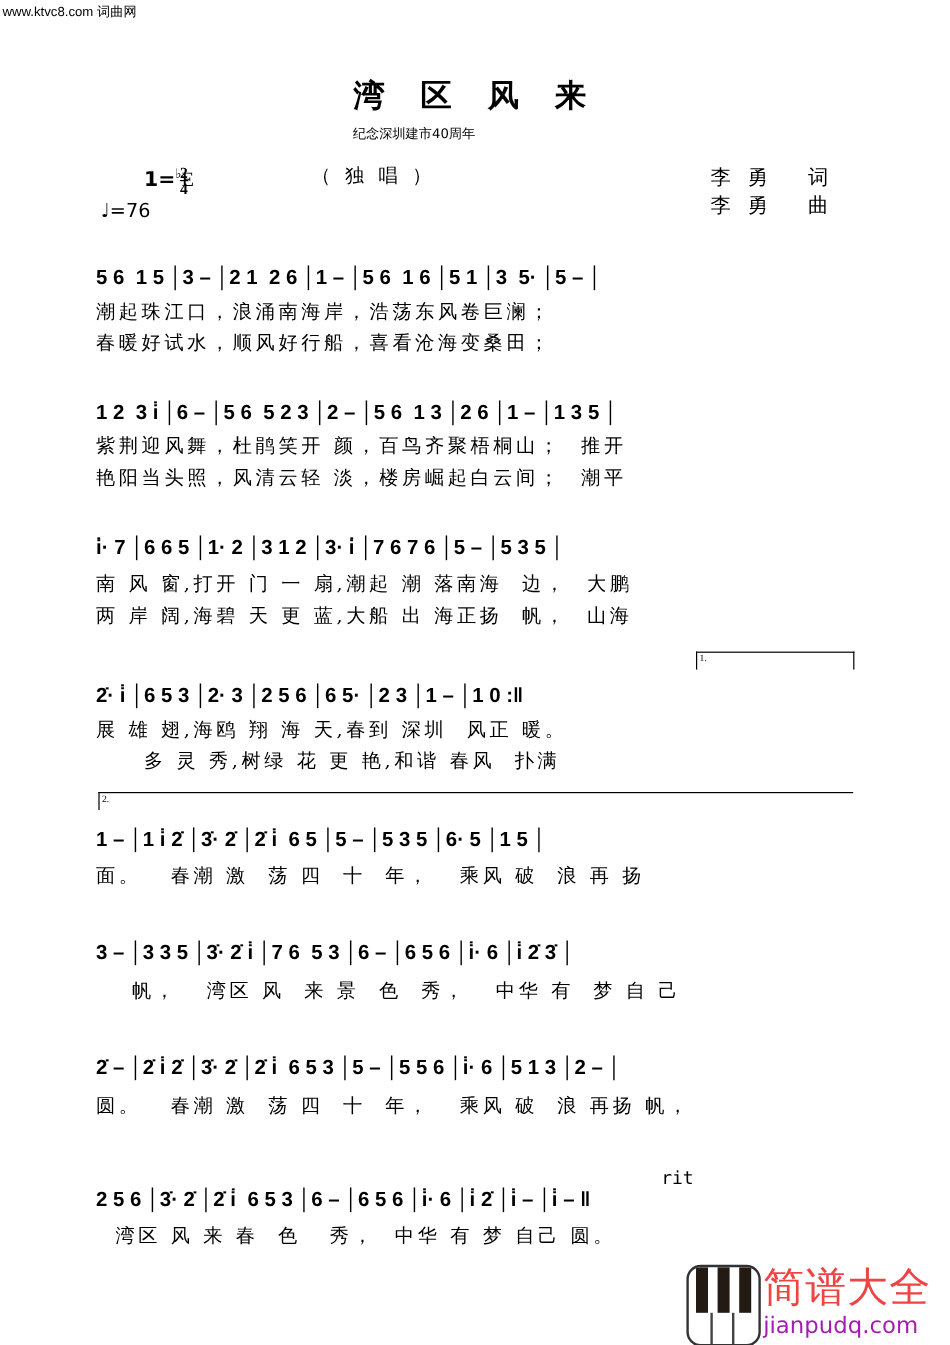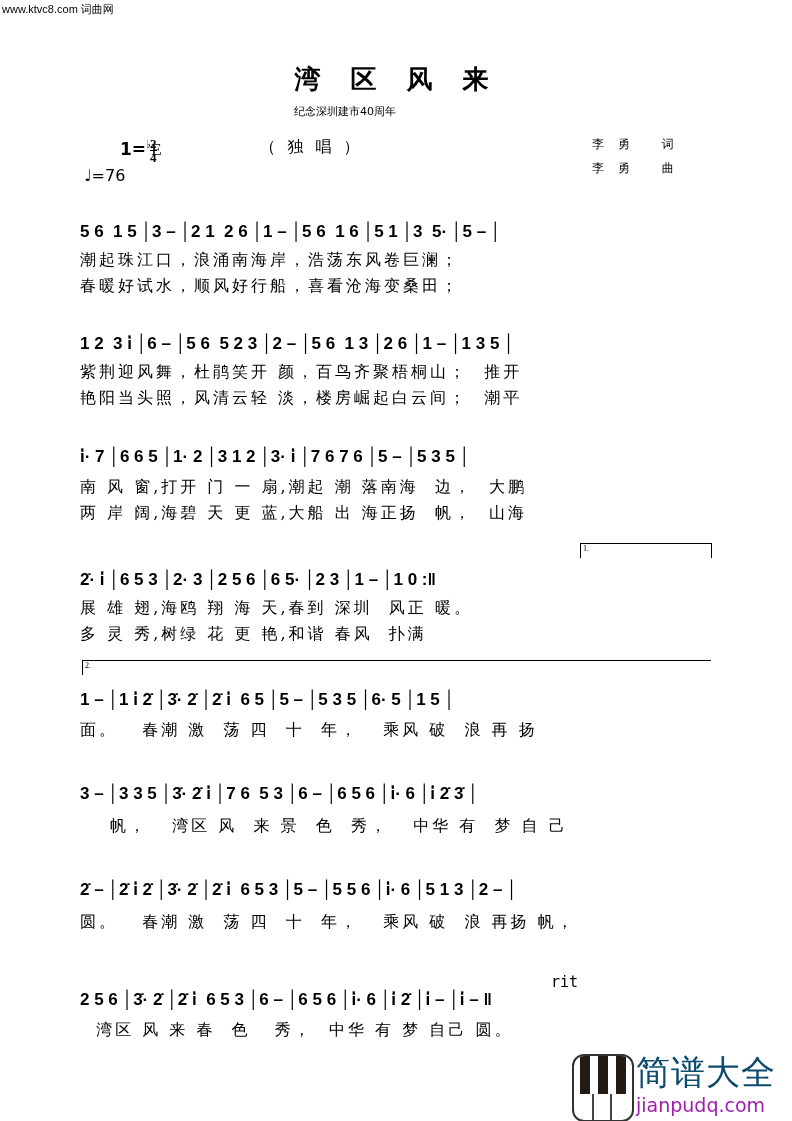--- a/index.html
+++ b/index.html
@@ -7,29 +7,29 @@
   .abs { position:absolute; }
   .site { left:2px; top:2px; font-family:Liberation Sans, sans-serif; font-size:11px; }
   .title { left:0; width:792px; top:62px; text-align:center; font-size:26px; font-weight:bold; letter-spacing:30px; padding-left:21px; box-sizing:border-box; }
   .subtitle { left:0; width:690px; top:104px; text-align:center; font-size:11px; }
   .key { left:84px; top:138px; font-size:17px; font-weight:bold;margin-left:36px; }
   .key sup { font-size:11px; font-weight:normal; }
   .timesig { left:150px; top:137px; font-family:"Liberation Serif", serif; font-weight:bold; font-size:13px; line-height:13px; text-align:center; }
   .timesig .bar { border-top:1px solid #000; }
   .tempo { left:84px; top:166px; font-size:16px; }
   .mode { left:0; width:631px; top:137px; text-align:center; font-size:16px; letter-spacing:12px; }
-  .credit { left:592px; font-size:12px; letter-spacing:14px; }
+  .credit { left:592px; font-size:17px; letter-spacing:14px; }
   .sys { position:absolute; left:80px; width:640px; }
   .notesline { position:absolute; top:12px; font-family:"Liberation Sans", sans-serif; font-weight:bold; font-size:17px; white-space:pre; }
   .lyricsline { position:absolute; font-family:"DejaVu Serif", serif; font-size:16px; white-space:pre; letter-spacing:3px; }
   .logo { left:572px; top:1050px; width:212px; height:68px; }
   .logo .keys { position:absolute; left:0; top:4px; width:58px; height:64px; border:2px solid #333; border-radius:12px; overflow:hidden; background:#fff; }
   .logo .bk { position:absolute; top:0; width:10px; height:38px; background:#231a14; }
   .logo .line { position:absolute; top:38px; width:1.5px; height:26px; background:#444; }
-  .logo .cn { position:absolute; left:64px; top:0; font-size:34px; color:#0c4a6e; letter-spacing:1px; }
+  .logo .cn { position:absolute; left:64px; top:0; font-size:34px; color:#ef4444; letter-spacing:1px; }
   .logo .url { position:absolute; left:64px; top:44px; font-size:19px; color:#a21caf; }
   .rit { left:551px; top:957px; font-family:"DejaVu Sans Mono", monospace; font-size:15px;margin-top:16px; }
   .volta { position:absolute; border-top:1px solid #000; border-left:1px solid #000; font-size:8px; font-family:"Liberation Serif", serif; padding-left:2px; }
 </style>
 </head>
 <body>
 
 <div class="abs site">www.ktvc8.com 词曲网</div>
 
 <div class="abs title">湾区风来</div>
@@ -60,21 +60,21 @@
 <div class="sys" style="top:435px;">
   <div class="notesline">i̇· 7 │6 6 5 │1· 2 │3 1 2 │3· i̇ │7 6 7 6 │5 – │5 3 5 │</div>
   <div class="lyricsline" style="top:42px;">南 风 窗,打开 门 一 扇,潮起 潮 落南海  边，  大鹏</div>
   <div class="lyricsline" style="top:68px;">两 岸 阔,海碧 天 更 蓝,大船 出 海正扬  帆，  山海</div>
 </div>
 
 <div class="volta" style="left:580px;top:543px;width:128px;height:14px;border-right:1px solid #000;">1.</div>
 <div class="sys" style="top:558px;">
   <div class="notesline">2̇· i̇ │6 5 3 │2· 3 │2 5 6 │6 5· │2 3 │1 – │1 0 :‖</div>
   <div class="lyricsline" style="top:40px;">展 雄 翅,海鸥 翔 海 天,春到 深圳  风正 暖。</div>
-  <div class="lyricsline" style="top:66px;">多 灵 秀,树绿 花 更 艳,和谐 春风  扑满</div>
+  <div class="lyricsline" style="top:66px;margin-left:40px;">多 灵 秀,树绿 花 更 艳,和谐 春风  扑满</div>
 </div>
 
 <div class="volta" style="left:82px;top:660px;width:626px;height:14px;">2.</div>
 <div class="sys" style="top:678px;">
   <div class="notesline">1 – │1 i̇ 2̇ │3̇· 2̇ │2̇ i̇  6 5 │5 – │5 3 5 │6· 5 │1 5 │</div>
   <div class="lyricsline" style="top:42px;">面。   春潮 激  荡 四  十  年，   乘风 破  浪 再 扬</div>
 </div>
 
 <div class="sys" style="top:772px;">
   <div class="notesline">3 – │3 3 5 │3̇· 2̇ i̇ │7 6  5 3 │6 – │6 5 6 │i̇· 6 │i̇ 2̇ 3̇ │</div>

